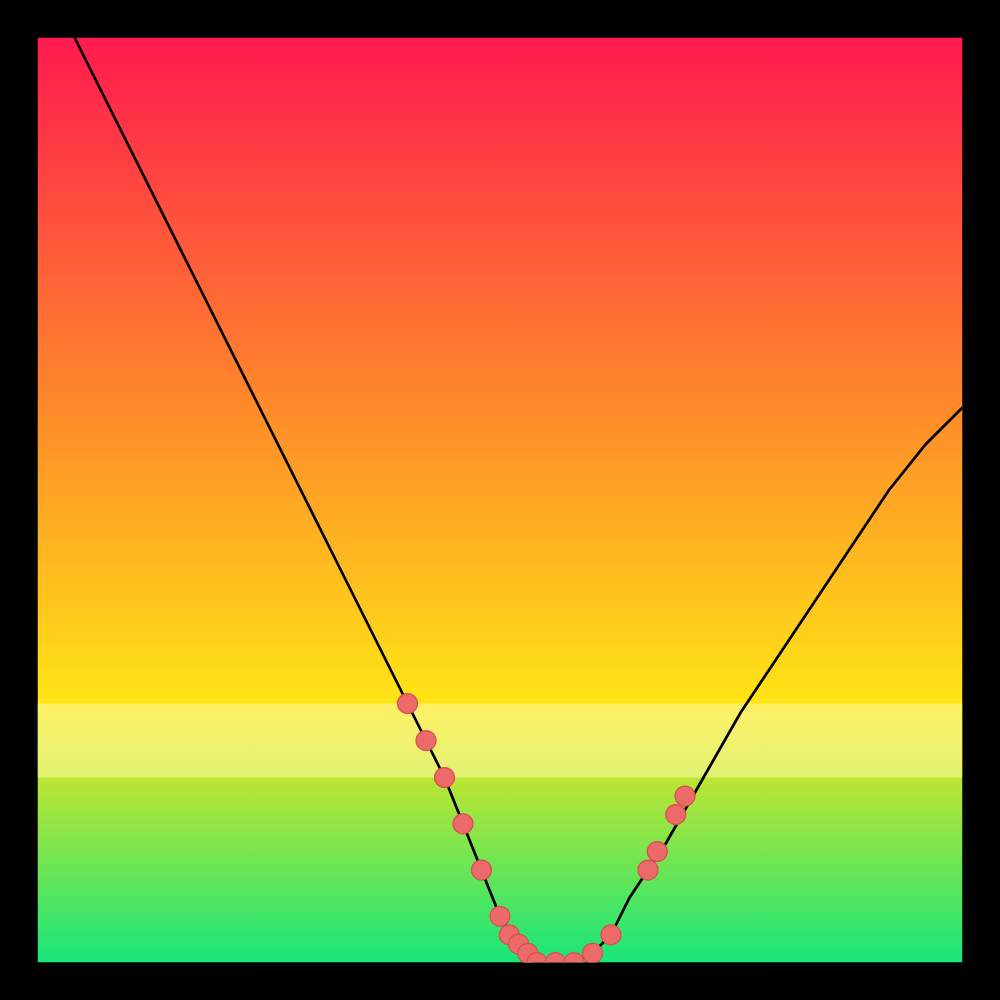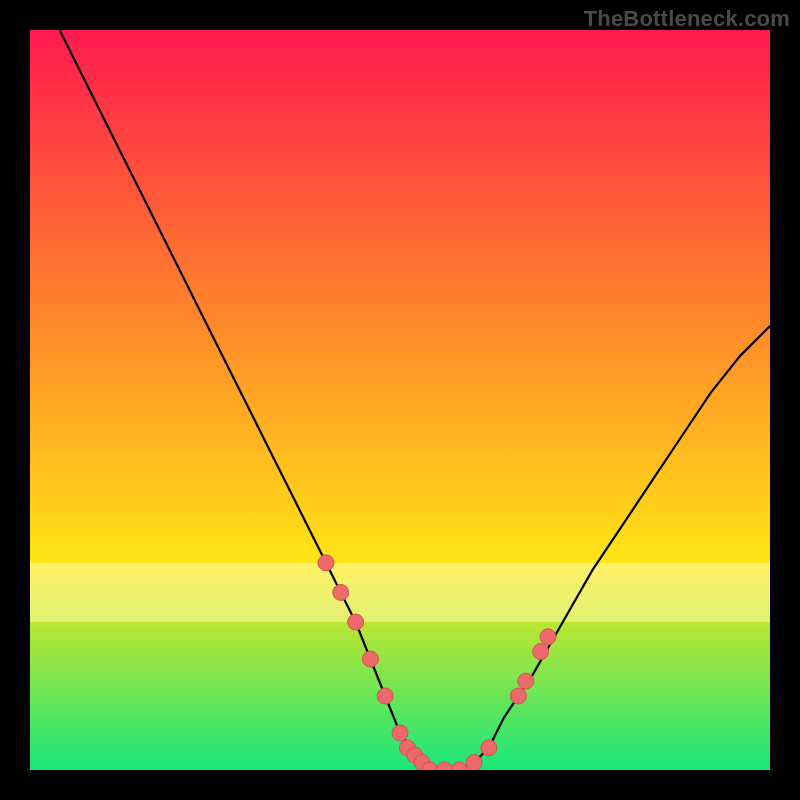--- a/index.html
+++ b/index.html
@@ -33,21 +33,20 @@
     font-weight: 600;
     letter-spacing: 0.2px;
     user-select: none;
   }
   svg { display: block; }
 </style>
 </head>
 <body>
 
 <div class="outer">
-  <div class="watermark">TheBottleneck.com</div>
   <div class="plot">
     <svg id="chart-svg" width="740" height="740" viewBox="0 0 740 740">
       <defs>
         <linearGradient id="bg-grad" x1="0" y1="0" x2="0" y2="1">
           <stop id="g0" offset="0%" stop-color="#ff1a4e"></stop>
           <stop id="g1" offset="40%" stop-color="#ff8a2a"></stop>
           <stop id="g2" offset="72%" stop-color="#ffe516"></stop>
           <stop id="g3" offset="100%" stop-color="#17e67a"></stop>
         </linearGradient>
       </defs>

